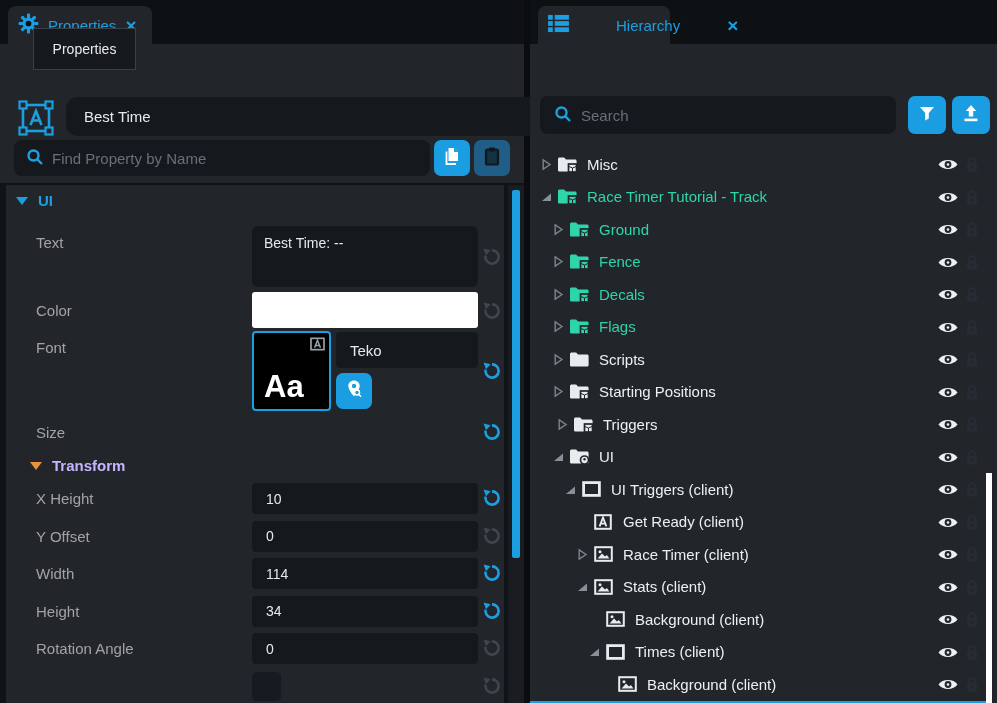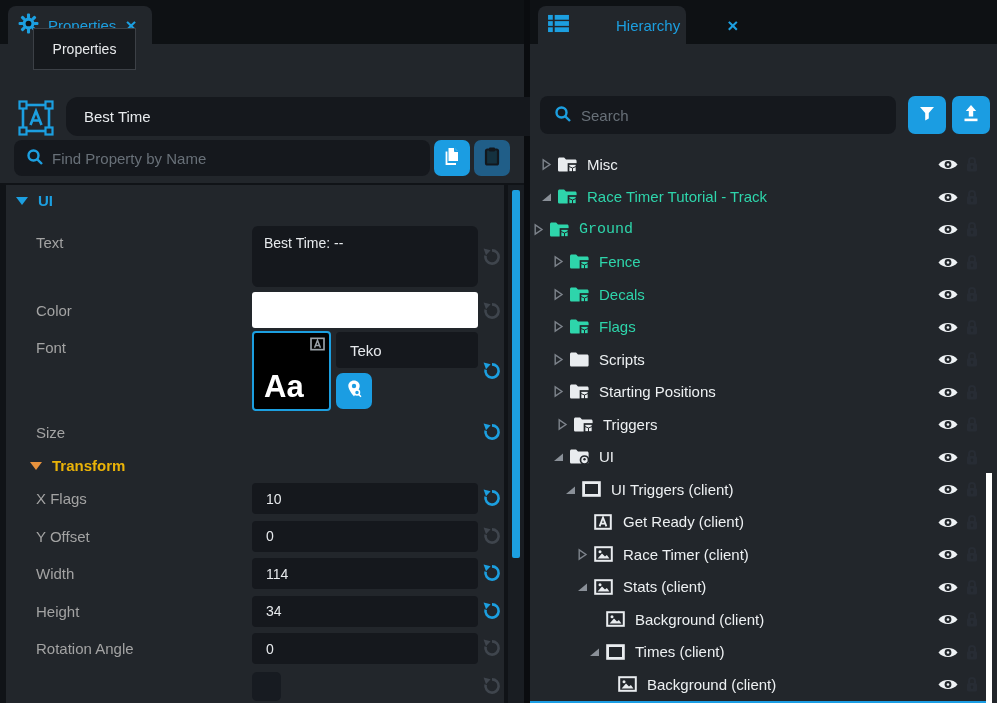--- a/index.html
+++ b/index.html
@@ -203,25 +203,25 @@
       <span class="plabel" style="top:380px;">Size</span>
       <span class="reset active" style="top:378px;">
         <svg width="20" height="20" viewBox="0 0 20 20">
             <path d="M10 3.4 A6.6 6.6 0 1 1 3.6 8.6" fill="none" stroke="currentColor" stroke-width="2.6"></path>
             <path d="M1.6 1.6 L8.6 3.2 L4 8.2 Z" fill="currentColor"></path>
           </svg>
       </span>
 
       <div class="sechdr" style="left:30px; top:413px;">
         <span class="tri-down orange"></span>
-        <span style="color:#eab308;">Transform</span>
+        <span style="color:#c4b5fd;">Transform</span>
       </div>
       <div class="t-rows">
   <div class="t-row">
-    <span class="plabel prop-label">X Flags</span>
+    <span class="plabel prop-label">X Height</span>
     <div class="ctrl field prop-field">
               <span class="prop-value">10</span>
             </div>
 
     <span class="reset reset-icon active">
       <svg width="20" height="20" viewBox="0 0 20 20">
                 <path d="M10 3.4 A6.6 6.6 0 1 1 3.6 8.6" fill="none" stroke="currentColor" stroke-width="2.6"></path>
                 <path d="M1.6 1.6 L8.6 3.2 L4 8.2 Z" fill="currentColor"></path>
               </svg>
     </span>
@@ -297,21 +297,21 @@
 </div>
 
       <div class="lscroll-track"></div>
       <div class="lscroll-thumb"></div>
     </div>
     <div class="tooltip">Properties</div>
   </div>
 
   <div class="panel right">
     <div class="tabstrip"></div>
-    <div class="tab" style="left:8px; width:148px;gap:47px;">
+    <div class="tab" style="left:8px; width:132px;gap:47px;">
       <span>
         <svg width="21" height="19" viewBox="0 0 22 20" fill="#1c9fe0">
             <rect x="0" y="1" width="5" height="5"></rect>
             <rect x="7" y="1" width="15" height="5"></rect>
             <rect x="0" y="7.5" width="5" height="5"></rect>
             <rect x="7" y="7.5" width="15" height="5"></rect>
             <rect x="0" y="14" width="5" height="5"></rect>
             <rect x="7" y="14" width="15" height="5"></rect>
           </svg>
       </span>
@@ -403,21 +403,21 @@
     <span class="lock">
       <svg width="14" height="17" viewBox="0 0 14 17">
                 <path class="lks" d="M4 7.2 V5 a3 3 0 0 1 6 0 V7.2" fill="none" stroke-width="2"></path>
                 <rect class="lk" x="2" y="7" width="10" height="8.6" rx="1.6"></rect>
                 <circle cx="7" cy="10.6" r="1.2" fill="#22262b" class="hole"></circle>
                 <rect x="6.3" y="10.6" width="1.4" height="2.4" fill="#22262b" class="hole"></rect>
               </svg>
     </span>
   </div>
 
-  <div class="tree-row" style=" font-family: Liberation Mono, monospace;">
+  <div class="tree-row" style="padding-left: 20px;">
     <span class="arrow">
               <svg width="14" height="15" viewBox="0 0 14 15">
                 <path d="M4.2 2.8 L11 7.5 L4.2 12.2 Z" fill="none" stroke="#7d838b" stroke-width="1.4"></path>
               </svg>
             </span>
     <span class="nicon" style="color: rgb(46, 213, 171);">
               <svg width="21" height="17" viewBox="0 0 21 17">
                 <path d="M1 3 C1 2.1 1.7 1.4 2.6 1.4 H7.1 L9 3.6 H18 c.9 0 1.6.7 1.6 1.6 V14 c0 .9-.7 1.6-1.6 1.6 H2.6 C1.7 15.6 1 14.9 1 14 Z" fill="currentColor"></path>
                 <g>
                   <rect x="11.5" y="8" width="8" height="8" fill="currentColor" stroke="#22262b" stroke-width="1.7"></rect>

